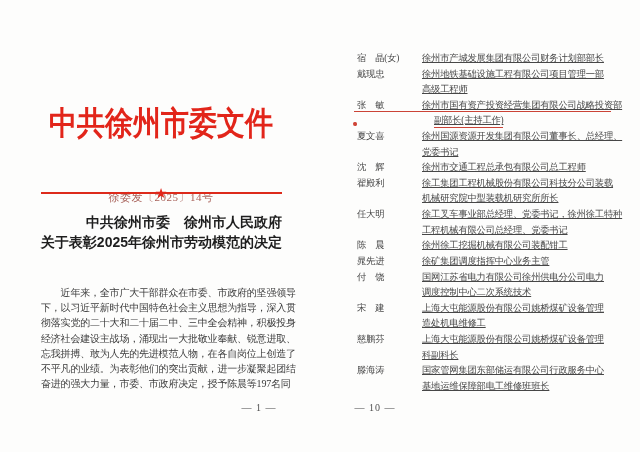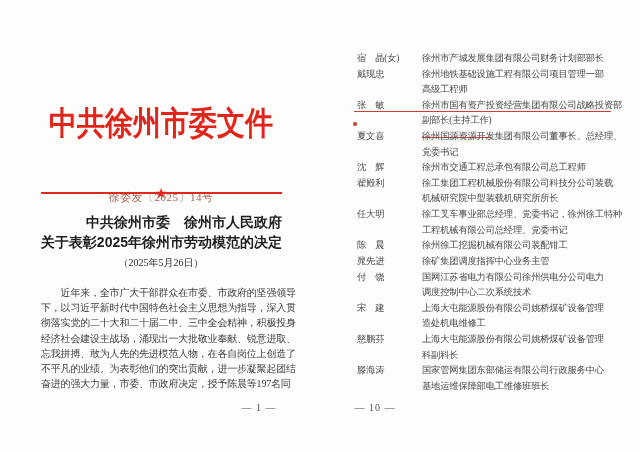--- a/index.html
+++ b/index.html
@@ -54,28 +54,28 @@
   }
   .page-num.left{left:224px;}
   .page-num.right{left:340px;}
   
   .roster{
     position:absolute;left:357px;top:51px;width:256px;
     font-size:9.3px;color:#474747;
   }
   .row{
     position:relative;height:15.62px;line-height:15.62px;
-    white-space:nowrap;letter-spacing:-0.2px;
+    white-space:nowrap;letter-spacing:-0.2px;text-decoration:underline;
   }
   .row .name{display:inline-block;width:57px;margin-right:8px;overflow:visible;}
   .row.u-full::after{
     content:"";position:absolute;left:-3px;right:2px;bottom:1px;height:1.5px;
     background:#cb4336;
   }
-  .row.u-text .rtext{border-bottom:1.5px solid #cb4336;padding-bottom:12px;}
+  .row.u-text .rtext{border-bottom:1.5px solid #cb4336;padding-bottom:2px;margin-left:12px;}
   .red-mark{
     position:absolute;left:353px;top:122px;width:3.5px;height:4px;
     background:#cf4437;border-radius:50% 50% 40% 60%;
   }
 </style>
 </head>
 <body>
 
 <div class="canvas">
 
@@ -85,21 +85,20 @@
 
   <div class="red-rule"></div>
 
   <div class="red-star">★</div>
 
   <div class="doc-title">
     <div>中共徐州市委　徐州市人民政府</div>
     <div>关于表彰2025年徐州市劳动模范的决定</div>
   </div>
 
-  <div class="doc-date">（2025年5月26日）</div>
 
   <div class="doc-body">
 
   <div class="bline">　　近年来，全市广大干部群众在市委、市政府的坚强领导</div>
       <div class="bline">下，以习近平新时代中国特色社会主义思想为指导，深入贯</div>
       <div class="bline">彻落实党的二十大和二十届二中、三中全会精神，积极投身</div>
       <div class="bline">经济社会建设主战场，涌现出一大批敬业奉献、锐意进取、</div>
       <div class="bline">忘我拼搏、敢为人先的先进模范人物，在各自岗位上创造了</div>
       <div class="bline">不平凡的业绩。为表彰他们的突出贡献，进一步凝聚起团结</div>
       <div class="bline">奋进的强大力量，市委、市政府决定，授予陈晨等197名同</div>

